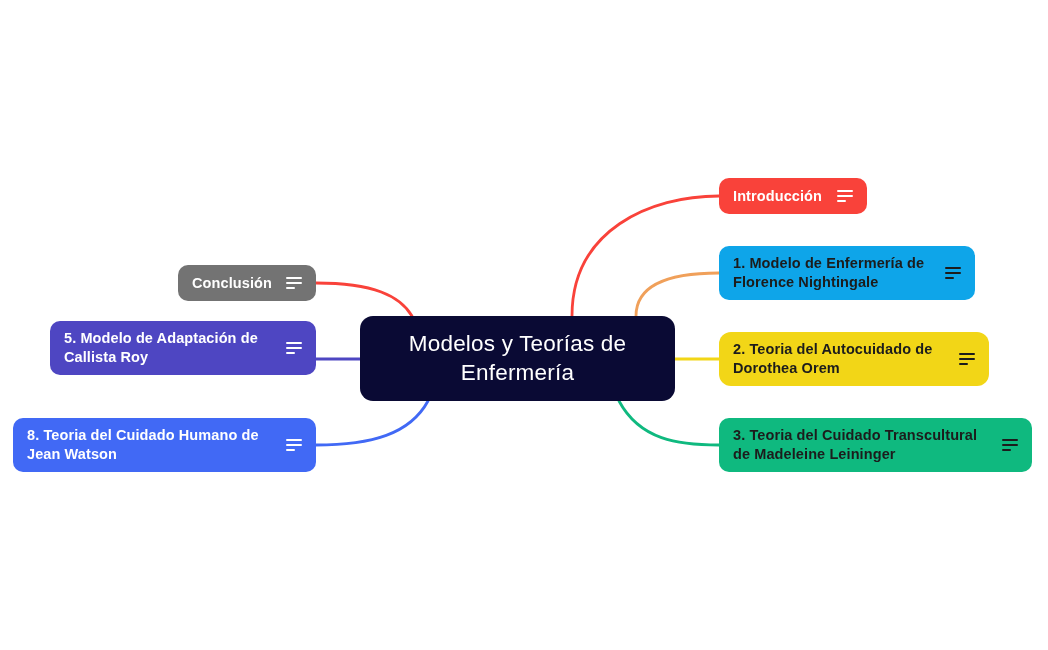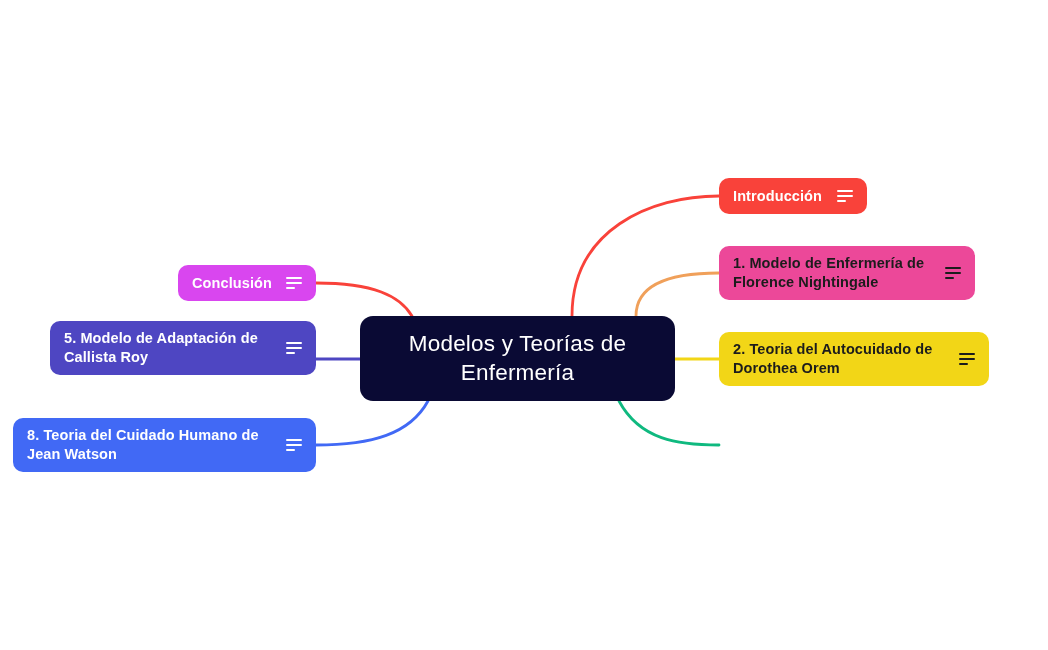--- a/index.html
+++ b/index.html
@@ -63,24 +63,24 @@
     color: #ffffff;
     font-size: 22.5px;
     font-weight: 500;
     line-height: 1.27;
     letter-spacing: 0.2px;
     text-align: center;
   }
 
   
   #node-intro      { left: 719px; top: 178px; width: 148px; height: 36px; background: #f9423a; }
-  #node-1          { left: 719px; top: 246px; width: 256px; height: 54px; background: #ec4899; }
-  #node-2          { left: 719px; top: 332px; width: 270px; height: 54px; background: #f2d617; }
+  #node-1          { left: 719px; top: 246px; width: 256px; height: 54px; background: #0ea5e9; }
+  #node-2          { left: 719px; top: 332px; width: 270px; height: 54px; background: #f2d617; border-radius: 12px; }
   #node-3          { left: 719px; top: 418px; width: 313px; height: 54px; background: #0fb97f; }
-  #node-conclusion { left: 178px; top: 265px; width: 138px; height: 36px; background: #d946ef; }
+  #node-conclusion { left: 178px; top: 265px; width: 138px; height: 36px; background: #737373; }
   #node-5          { left: 50px;  top: 321px; width: 266px; height: 54px; background: #4e46c2; }
   #node-4          { left: 13px;  top: 418px; width: 303px; height: 54px; background: #4169f5; }
 
   .node.light-text .node-label { color: #ffffff; }
   .node.dark-text  .node-label { color: #1c1c1c; }
 
   #node-intro .node-label,
   #node-conclusion .node-label { font-size: 14.5px; font-weight: 700; }
 
   
@@ -156,20 +156,29 @@
   <div class="node dark-text" id="node-2">
     <span class="node-label">2. Teoria del Autocuidado de
 Dorothea Orem</span>
     <span class="note-icon">
       <i></i>
         <i></i>
         <i></i>
     </span>
   </div>
 
+  <div class="node dark-text" id="node-3">
+    <span class="node-label">3. Teoria del Cuidado Transcultural
+de Madeleine Leininger</span>
+    <span class="note-icon">
+      <i></i>
+        <i></i>
+        <i></i>
+    </span>
+  </div>
 
   <div class="node light-text" id="node-conclusion">
     <span class="node-label">Conclusión</span>
     <span class="note-icon">
       <i></i>
         <i></i>
         <i></i>
     </span>
   </div>
 

